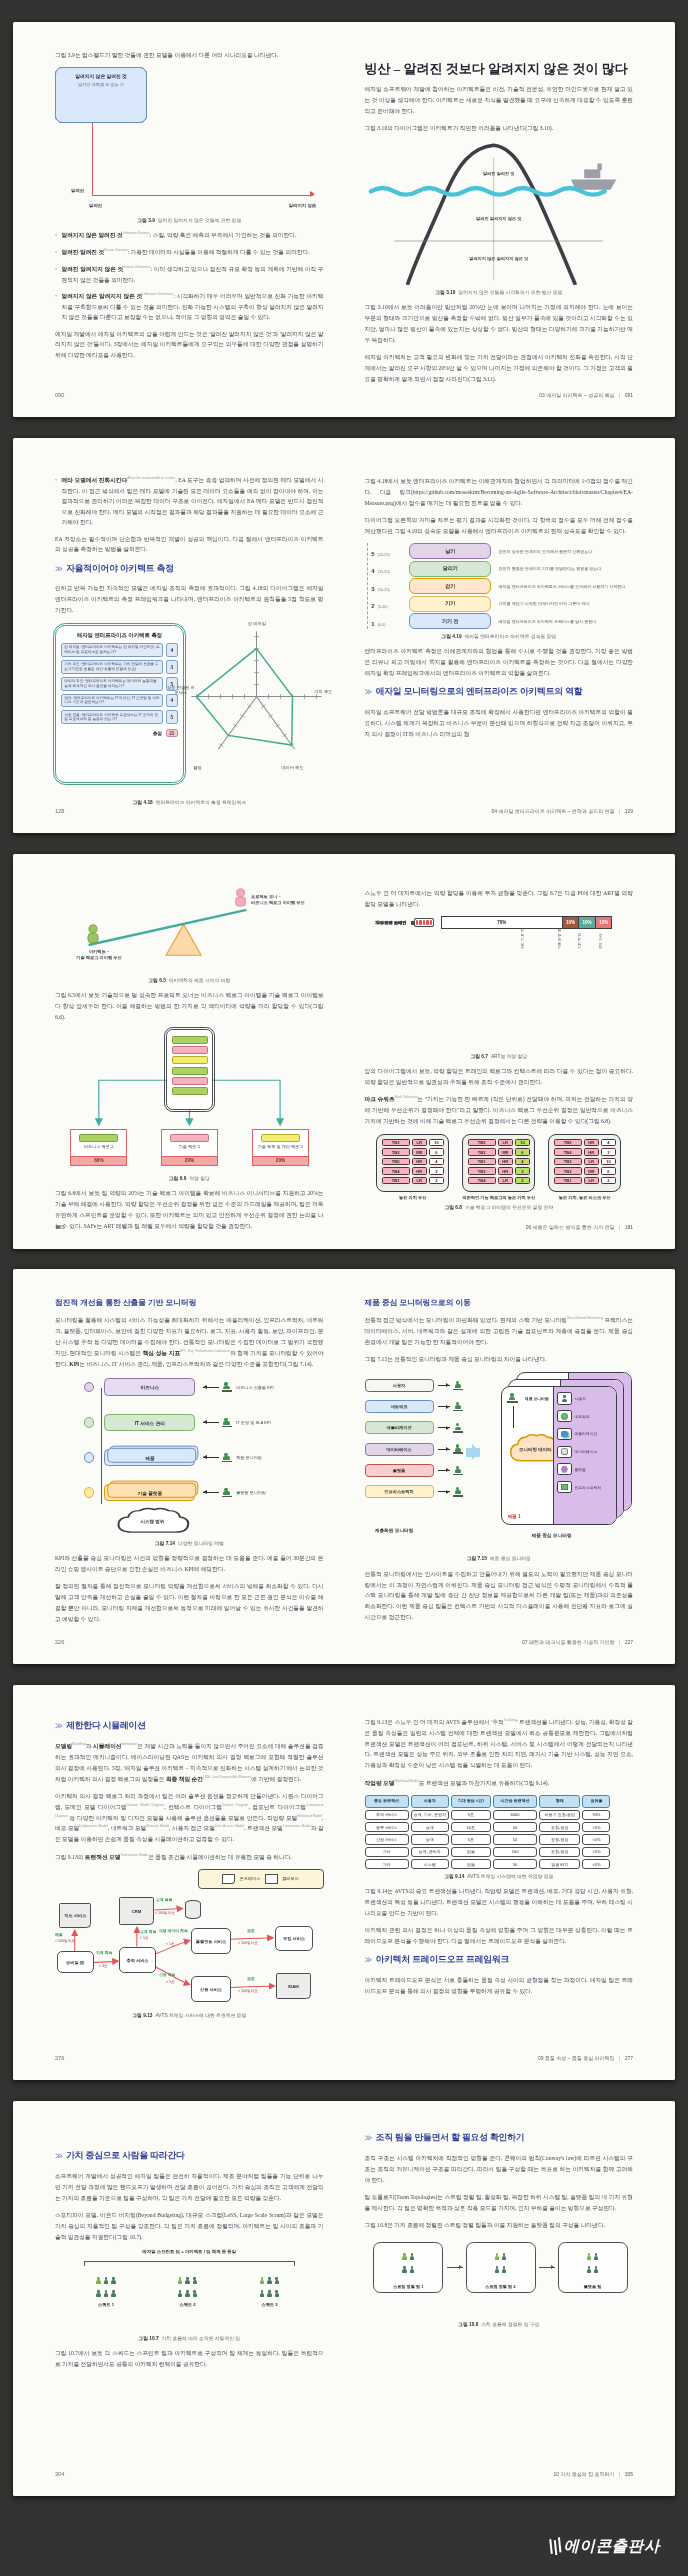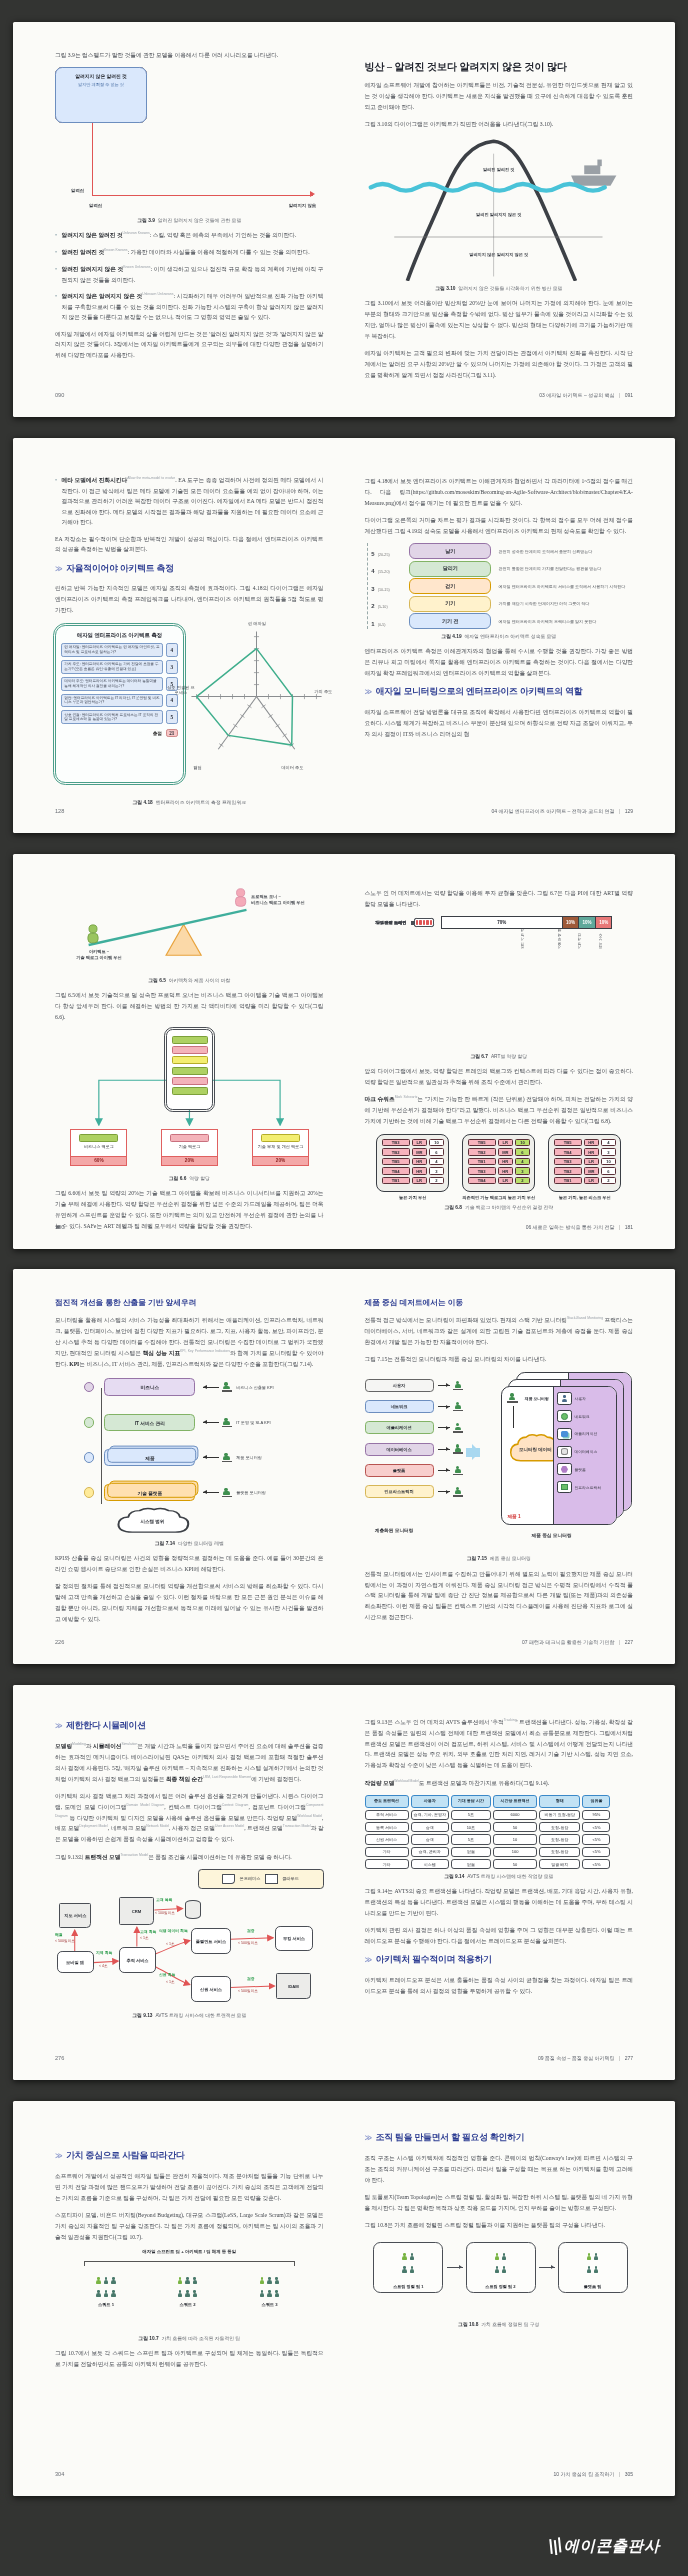--- a/index.html
+++ b/index.html
@@ -12,21 +12,21 @@
   .pr{padding:32px 42px 0 20.5px;}
   .bp{margin:0 0 6.6px;font-size:5.7px;line-height:1.9;text-align:justify;color:#43474e;}
   .r-b{font-weight:bold;color:#1d2026;}
   .r-s{font-size:3.4px;vertical-align:super;color:#9aa0a8;font-family:"Liberation Sans",sans-serif;}
   .lead{font-weight:bold;color:#1d2026;}
   sup.en,.en{font-size:3.4px;vertical-align:super;color:#9aa0a8;font-family:"Liberation Sans",sans-serif;}
   .h-blue{font-family:"Liberation Sans","DejaVu Sans",sans-serif;font-weight:bold;color:#2e3e92;
           font-size:8.8px;margin:7.3px 0 8.8px;letter-spacing:-0.2px;}
   .h-sub{font-family:"Liberation Sans","DejaVu Sans",sans-serif;font-weight:bold;color:#2e3e92;
          font-size:7.7px;margin:0 0 7.3px;}
-  .h-serif{font-weight:bold;color:#22252e;font-size:10px;margin:0 0 5.9px;}
+  .h-serif{font-weight:bold;color:#22252e;font-size:13px;margin:0 0 5.9px;}
   .mk{color:#8a97cc;margin-right:3.7px;font-size:7.3px;}
   .cap{text-align:center;font-size:4.8px;font-family:"Liberation Sans",sans-serif;color:#5a5e66;margin:3.7px 0 7.3px;}
   .cap b{color:#2b2e35;margin-right:2.9px;}
   .pno{position:absolute;bottom:19px;font-size:5.6px;color:#6a6e75;font-family:"Liberation Sans",sans-serif;}
   .pno-l{left:42px;} 
   .foot{position:absolute;bottom:19px;right:42px;font-size:5px;color:#555a63;font-family:"Liberation Sans",sans-serif;}
   .foot .bar{margin:0 4.4px;color:#999;}
   .bul{display:flex;gap:4.4px;margin:0 0 5.9px;}
   .bul::before{content:"•";color:#8fa4ac;font-size:5.9px;line-height:1.85;}
   .bul .bt{flex:1;font-size:5.7px;line-height:1.85;text-align:justify;}
@@ -691,21 +691,21 @@
           <div class="glab">높은 가치, 높은 리스크 우선</div>
         </div>
       </div>
       <div class="cap"><b>그림 6.8</b><span>기술 백로그 아이템의 우선순위 결정 전략</span></div>
       <div class="foot"><span>06 새로운 일하는 방식을 통한 가치 전달</span><span class="bar">|</span><span>181</span></div>
     </div>
   </div>
 
   <div class="spread" style="top:1269px">
     <div class="page pl" style="padding-top:29px">
-      <div class="h-sub">점진적 개선을 통한 산출물 기반 앞세우려</div>
+      <div class="h-sub">점진적 개선을 통한 산출물 기반 모니터링</div>
       <p class="bp"><span>모니터링을 활용해 시스템의 서비스 가능성을 최대화하기 위해서는 애플리케이션, 인프라스트럭처, 네트워크, 플랫폼, 인터페이스, 보안에 걸친 다양한 지표가 필요하다. 로그, 지표, 사용자 활동, 보안, 파이프라인, 분산 시스템 추적 등 다양한 데이터를 수집해야 한다. 전통적인 모니터링은 수집한 데이터로 그 범위가 국한됐지만, 현대적인 모니터링 시스템은 </span><span class="r-b">핵심 성능 지표</span><span class="r-s">KPI, Key Performance Indicators</span><span>와 함께 가치를 모니터링할 수 있어야 한다. </span><span class="r-b">KPI</span><span>는 비즈니스, IT 서비스 관리, 제품, 인프라스트럭처와 같은 다양한 수준을 포함한다(그림 7.14).</span></p>
       <div class="fig fig714">
         <div class="f714rail"></div>
         <div class="f714row" style="top:1.5px">
           <div class="dot" style="background: rgb(225, 213, 231); border-color: rgb(150, 115, 166);"></div>
           <div class="f714box" style="background: rgb(230, 220, 242); border-color: rgb(150, 115, 166);">비즈니스</div>
           <div class="arr-l"></div>
           <div class="pdesk">
               <span class="pd-h"></span>
               <span class="pd-b"></span>
@@ -752,21 +752,21 @@
             </svg>
           <div class="cloudtxt">시스템 범위</div>
         </div>
       </div>
       <div class="cap"><b>그림 7.14</b><span>다양한 모니터링 레벨</span></div>
       <p class="bp">KPI와 산출물 중심 모니터링은 사건의 영향을 정량적으로 결정하는 데 도움을 준다. 예를 들어 30분간의 온라인 쇼핑 웹사이트 중단으로 인한 손실은 비즈니스 KPI에 해당한다.</p>
       <p class="bp">잘 정의된 절차를 통해 점진적으로 모니터링 역량을 개선함으로써 서비스의 방해를 최소화할 수 있다. 다시 말해 고객 만족을 개선하고 손실을 줄일 수 있다. 이런 절차를 바탕으로 한 모든 근본 원인 분석은 이슈를 해결할 뿐만 아니라, 모니터링 자체를 개선함으로써 동적으로 미래에 일어날 수 있는 유사한 사건들을 발견하고 예방할 수 있다.</p>
       <div class="pno pno-l">226</div>
     </div>
     <div class="page pr" style="padding-top:29px">
-      <div class="h-sub">제품 중심 데저트에서는 이동</div>
+      <div class="h-sub">제품 중심 모니터링으로의 이동</div>
       <p class="bp"><span>전통적 접근 방식에서는 모니터링이 파편화돼 있었다. 현재의 스택 기반 모니터링</span><span class="r-s">Stack-Based Monitoring</span><span> 프랙티스는 데이터베이스, 서버, 네트워크와 같은 설계에 의한 고립된 기술 컴포넌트와 계층에 중점을 둔다. 제품 중심 환경에서 개발 팀은 가능한 한 자율적이어야 한다.</span></p>
       <p class="bp">그림 7.15는 전통적인 모니터링과 제품 중심 모니터링의 차이를 나타낸다.</p>
       <div class="fig fig715">
         <div style="position:absolute;left:0;top:5.9px">
 
             <div class="f715row">
               <div class="f715box" style="background: rgb(245, 245, 243); border-color: rgb(102, 102, 102);">사용자</div>
               <div class="arr-r"></div>
               <div class="pdesk">
                 <span class="pd-h"></span>
@@ -1020,21 +1020,21 @@
               <span class="cell">50</span>
               <span class="cell">일괄 배치</span>
               <span class="cell">&lt;5%</span>
             </div>
 
         </div>
       </div>
       <div class="cap"><b>그림 9.14</b><span>AVTS 트래킹 시스템에 대한 작업량 모델</span></div>
       <p class="bp">그림 9.14는 AVTS의 중요 트랜잭션을 나타낸다. 작업량 모델은 트랜잭션, 배포, 기대 응답 시간, 사용자 유형, 트랜잭션의 특성 등을 나타낸다. 트랜잭션 모델은 시스템의 행동을 이해하는 데 도움을 주며, 부하 테스팅 시나리오를 만드는 기반이 된다.</p>
       <p class="bp">아키텍처 관련 의사 결정은 하나 이상의 품질 속성에 영향을 주며 그 영향은 대부분 상충된다. 이럴 때는 트레이드오프 분석을 수행해야 한다. 다음 절에서는 트레이드오프 분석을 살펴본다.</p>
-      <div class="h-blue"><span class="mk">≫</span><span>아키텍처 필수적이며 적용하기</span></div>
+      <div class="h-blue"><span class="mk">≫</span><span>아키텍처 트레이드오프 프레임워크</span></div>
       <p class="bp">아키텍처 트레이드오프 분석은 서로 충돌하는 품질 속성 사이의 균형점을 찾는 과정이다. 애자일 팀은 트레이드오프 분석을 통해 의사 결정의 영향을 투명하게 공유할 수 있다.</p>
       <div class="foot"><span>09 품질 속성 – 품질 중심 아키텍팅</span><span class="bar">|</span><span>277</span></div>
     </div>
   </div>
 
   <div class="spread" style="top:2101px">
     <div class="page pl" style="padding-top:42px">
       <div class="h-blue"><span class="mk">≫</span><span>가치 중심으로 사람을 따라간다</span></div>
       <p class="bp">소프트웨어 개발에서 성공적인 애자일 팀들은 완전히 자율적이다. 제조 분야처럼 팀들을 기능 단위로 나누면 가치 전달 과정에 많은 핸드오프가 발생하며 전달 흐름이 끊어진다. 가치 중심의 조직은 고객에게 전달되는 가치의 흐름을 기준으로 팀을 구성하며, 각 팀은 가치 전달에 필요한 모든 역량을 갖춘다.</p>
       <p class="bp">스포티파이 모델, 비욘드 버지팅(Beyond Budgeting), 대규모 스크럼(LeSS, Large Scale Scrum)과 같은 모델은 가치 중심의 자율적인 팀 구성을 강조한다. 각 팀은 가치 흐름에 정렬되며, 아키텍트는 팀 사이의 조율과 기술적 일관성을 지원한다(그림 10.7).</p>

